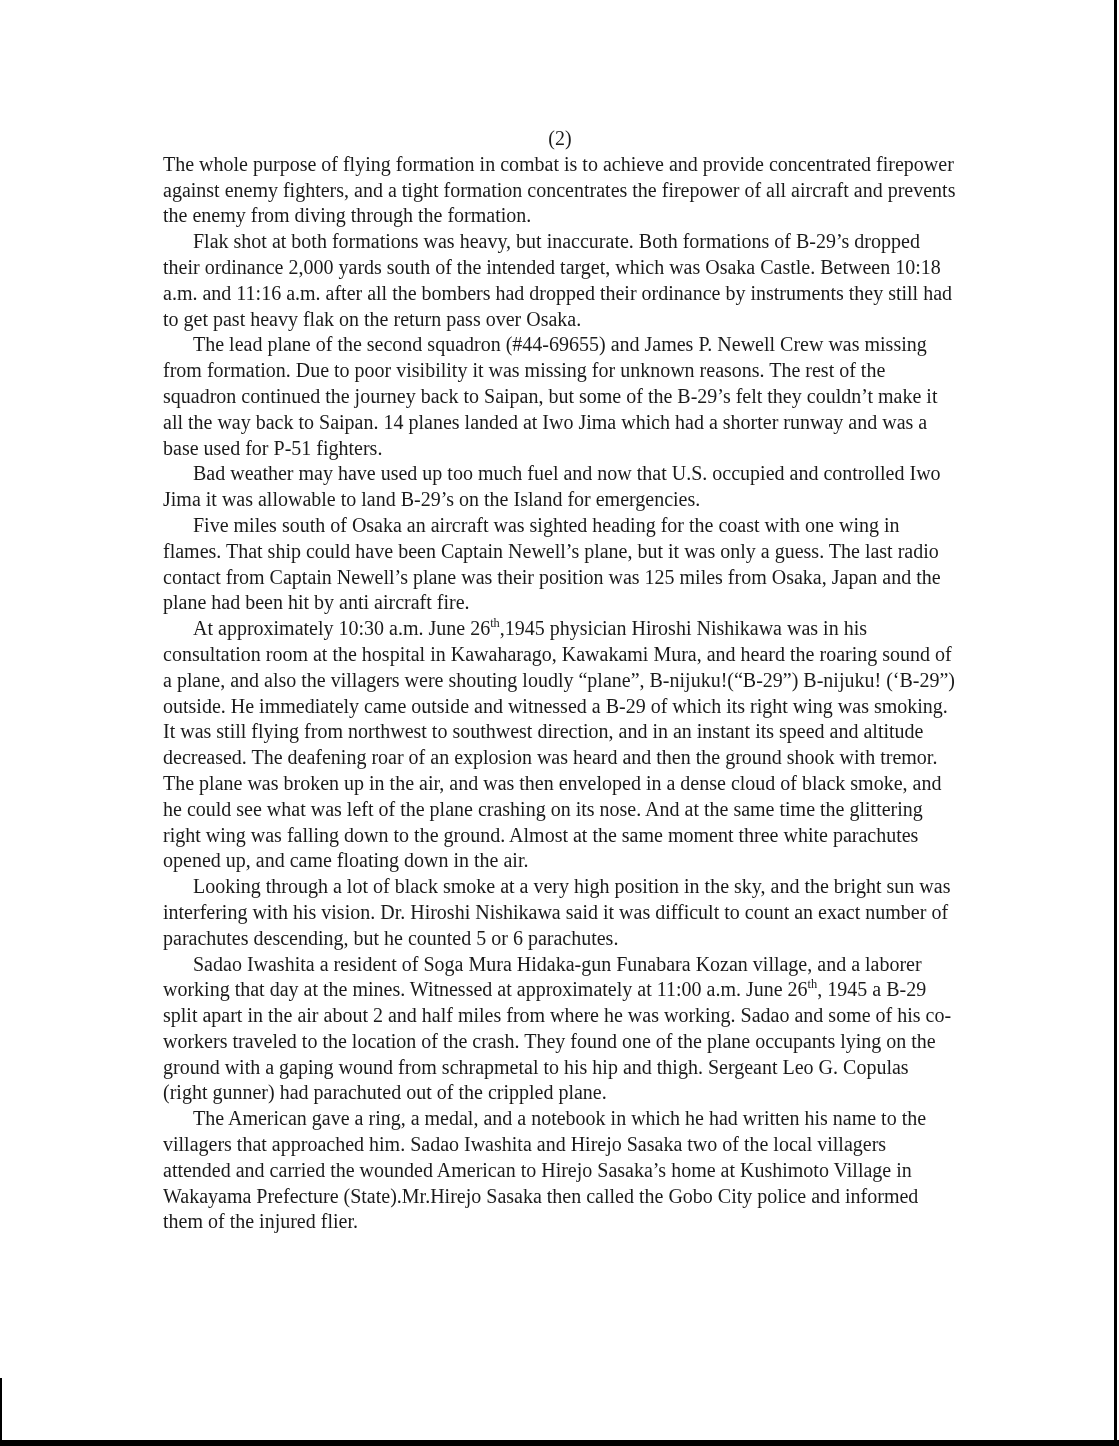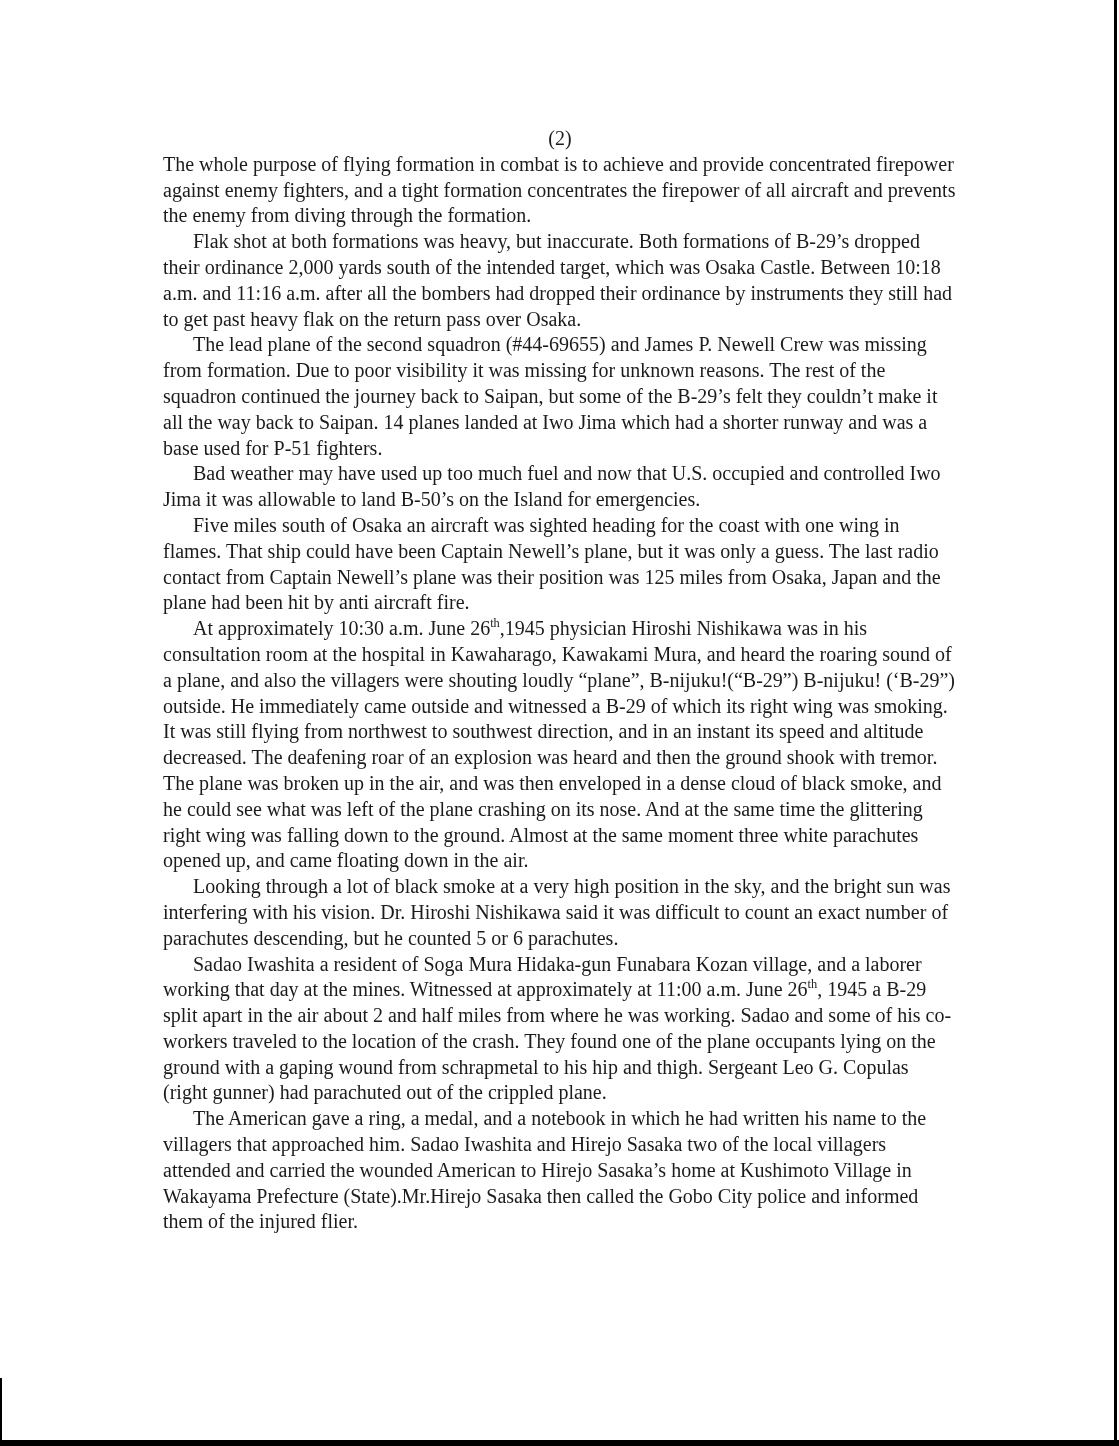--- a/index.html
+++ b/index.html
@@ -72,21 +72,21 @@
 </head>
 <body>
 
 <div class="page">
   <div class="content">
     <p class="page-number">(2)</p>
     <div>
         <p><span>The whole purpose of flying formation in combat is to achieve and provide concentrated firepower against enemy fighters, and a tight formation concentrates the firepower of all aircraft and prevents the enemy from diving through the formation.</span></p>
         <p class="indent"><span>Flak shot at both formations was heavy, but inaccurate. Both formations of B-29’s dropped their ordinance 2,000 yards south of the intended target, which was Osaka Castle. Between 10:18 a.m. and 11:16 a.m. after all the bombers had dropped their ordinance by instruments they still had to get past heavy flak on the return pass over Osaka.</span></p>
         <p class="indent"><span>The lead plane of the second squadron (#44-69655) and James P. Newell Crew was missing from formation. Due to poor visibility it was missing for unknown reasons. The rest of the squadron continued the journey back to Saipan, but some of the B-29’s felt they couldn’t make it all the way back to Saipan. 14 planes landed at Iwo Jima which had a shorter runway and was a base used for P-51 fighters.</span></p>
-        <p class="indent"><span>Bad weather may have used up too much fuel and now that U.S. occupied and controlled Iwo Jima it was allowable to land B-50’s on the Island for emergencies.</span></p>
+        <p class="indent"><span>Bad weather may have used up too much fuel and now that U.S. occupied and controlled Iwo Jima it was allowable to land B-29’s on the Island for emergencies.</span></p>
         <p class="indent"><span>Five miles south of Osaka an aircraft was sighted heading for the coast with one wing in flames. That ship could have been Captain Newell’s plane, but it was only a guess. The last radio contact from Captain Newell’s plane was their position was 125 miles from Osaka, Japan and the plane had been hit by anti aircraft fire.</span></p>
         <p class="indent"><span>At approximately 10:30 a.m. June 26</span><sup>th</sup><span>,1945 physician Hiroshi Nishikawa was in his consultation room at the hospital in Kawaharago, Kawakami Mura, and heard the roaring sound of a plane, and also the villagers  were shouting loudly “plane”, B-nijuku!(“B-29”) B-nijuku! (‘B-29”) outside. He immediately came outside and witnessed a B-29 of which its right wing was smoking. It was still flying from northwest to southwest direction, and in an instant its speed and altitude decreased. The deafening roar of an explosion was heard and then the ground shook with tremor. The plane was broken up in the air, and was then enveloped in a dense cloud of black smoke, and he could see what was left of the plane crashing on its nose. And at the same time the glittering right wing was falling down to the ground. Almost at the same moment three white parachutes opened up, and came floating down in the air.</span></p>
         <p class="indent"><span>Looking through a lot of black smoke at a very high position in the sky, and the bright sun was interfering with his vision. Dr. Hiroshi Nishikawa said it was difficult to count an exact number of parachutes descending, but he counted 5 or 6 parachutes.</span></p>
         <p class="indent"><span>Sadao Iwashita a resident of Soga Mura Hidaka-gun Funabara Kozan village, and a laborer working that day at the mines. Witnessed at approximately at 11:00 a.m. June 26</span><sup>th</sup><span>, 1945 a B-29 split apart in the air about 2 and half miles from where he was working. Sadao and some of his co-workers traveled to the location of the crash. They found one of the plane occupants lying on the ground with a gaping wound from schrapmetal to his hip and thigh. Sergeant Leo G. Copulas (right gunner) had parachuted out of the crippled plane.</span></p>
         <p class="indent"><span>The American gave a ring, a medal, and a notebook in which he had written his name to the villagers that approached him. Sadao Iwashita and Hirejo Sasaka two of the local villagers attended and carried the wounded American to Hirejo Sasaka’s home at Kushimoto Village in Wakayama Prefecture (State).Mr.Hirejo Sasaka then called the Gobo City police and informed them of the injured flier.</span></p>
       </div>
   </div>
   <div class="edge-right"></div>
   <div class="edge-bottom"></div>
   <div class="edge-left-lower"></div>

